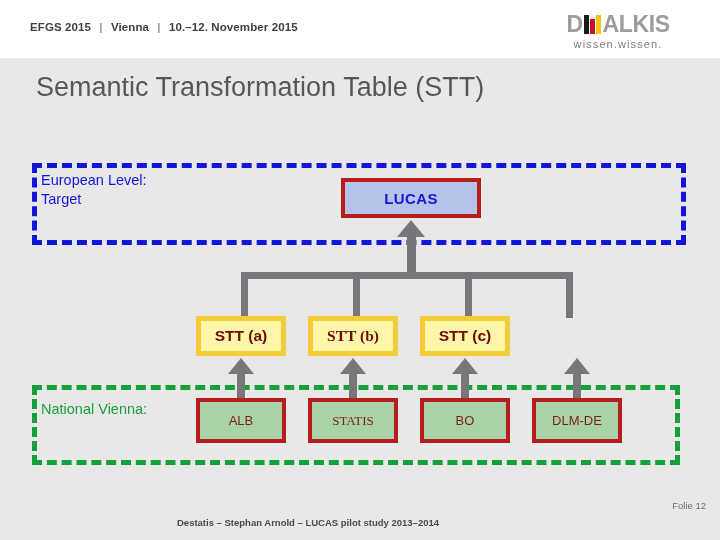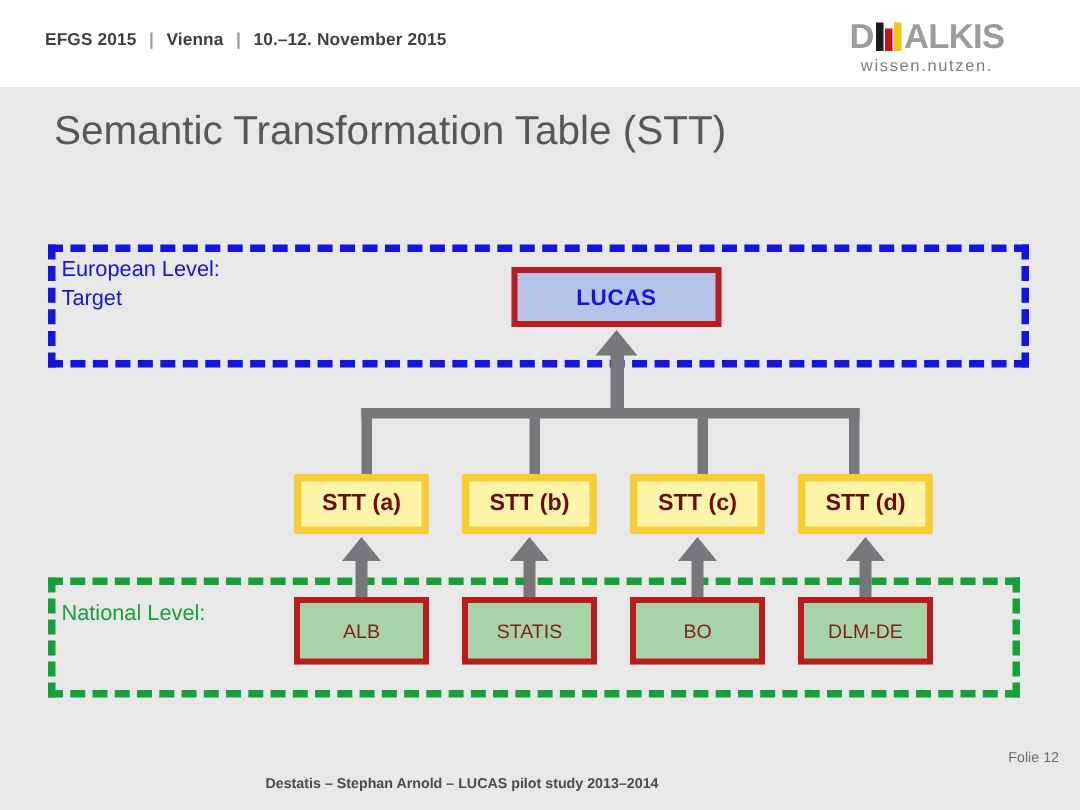--- a/index.html
+++ b/index.html
@@ -155,21 +155,21 @@
   }
   .node-source {
     top: 398px;
     width: 90px; height: 45px;
     background: #a8d3a8;
     border: 4px solid #b91c1c;
     color: #7f1d1d;
     font-size: 13px;
   }
   .col-0 { left: 196px; }
-  .col-1 { left: 308px; }
+  .col-1 { left: 308px; font-family: Liberation Serif, serif; }
   .col-2 { left: 420px; }
   .col-3 { left: 532px; }
 
   
   .conn {
     position: absolute;
     background: #77777b;
   }
   
   #bus-horizontal {
@@ -256,56 +256,55 @@
   <div id="destatis-logo">
     <div id="destatis-wordmark">
       <span>D</span>
       <span id="destatis-flag">
         <i class="bar-black"></i>
         <i class="bar-red"></i>
         <i class="bar-gold"></i>
       </span>
       <span>ALKIS</span>
     </div>
-    <div id="destatis-tagline">wissen.nutzen.</div>
+    <div id="destatis-tagline">wissen.wissen.</div>
   </div>
 
 </div>
 
 <div id="page-title">Semantic Transformation Table (STT)</div>
 
 <div id="diagram">
 
   <div class="zone" id="zone-european"></div>
   <div class="zone" id="zone-national"></div>
 
   <div class="zone-label" id="label-european">
     <div>European Level:</div>
     <div>Target</div>
   </div>
 
   <div class="zone-label" id="label-national">
-    <div>National Level:</div>
+    <div>National Vienna:</div>
   </div>
 
   <div class="node" id="node-lucas">LUCAS</div>
 
   <div class="arrow-head" id="arrow-lucas"></div>
   <div class="conn" id="stem-lucas"></div>
 
   <div class="conn" id="bus-horizontal"></div>
   <div class="conn bus-drop" id="drop-0"></div>
   <div class="conn bus-drop" id="drop-1"></div>
   <div class="conn bus-drop" id="drop-2"></div>
   <div class="conn bus-drop" id="drop-3"></div>
 
   <div class="node node-stt col-0">STT (a)</div>
   <div class="node node-stt col-1">STT (b)</div>
   <div class="node node-stt col-2">STT (c)</div>
-  <div class="node node-stt col-3">STT (d)</div>
 
   <div class="conn stem-stt" id="stem-0"></div>
   <div class="arrow-head arrow-stt" id="arrowhead-0"></div>
   <div class="conn stem-stt" id="stem-1"></div>
   <div class="arrow-head arrow-stt" id="arrowhead-1"></div>
   <div class="conn stem-stt" id="stem-2"></div>
   <div class="arrow-head arrow-stt" id="arrowhead-2"></div>
   <div class="conn stem-stt" id="stem-3"></div>
   <div class="arrow-head arrow-stt" id="arrowhead-3"></div>
 

